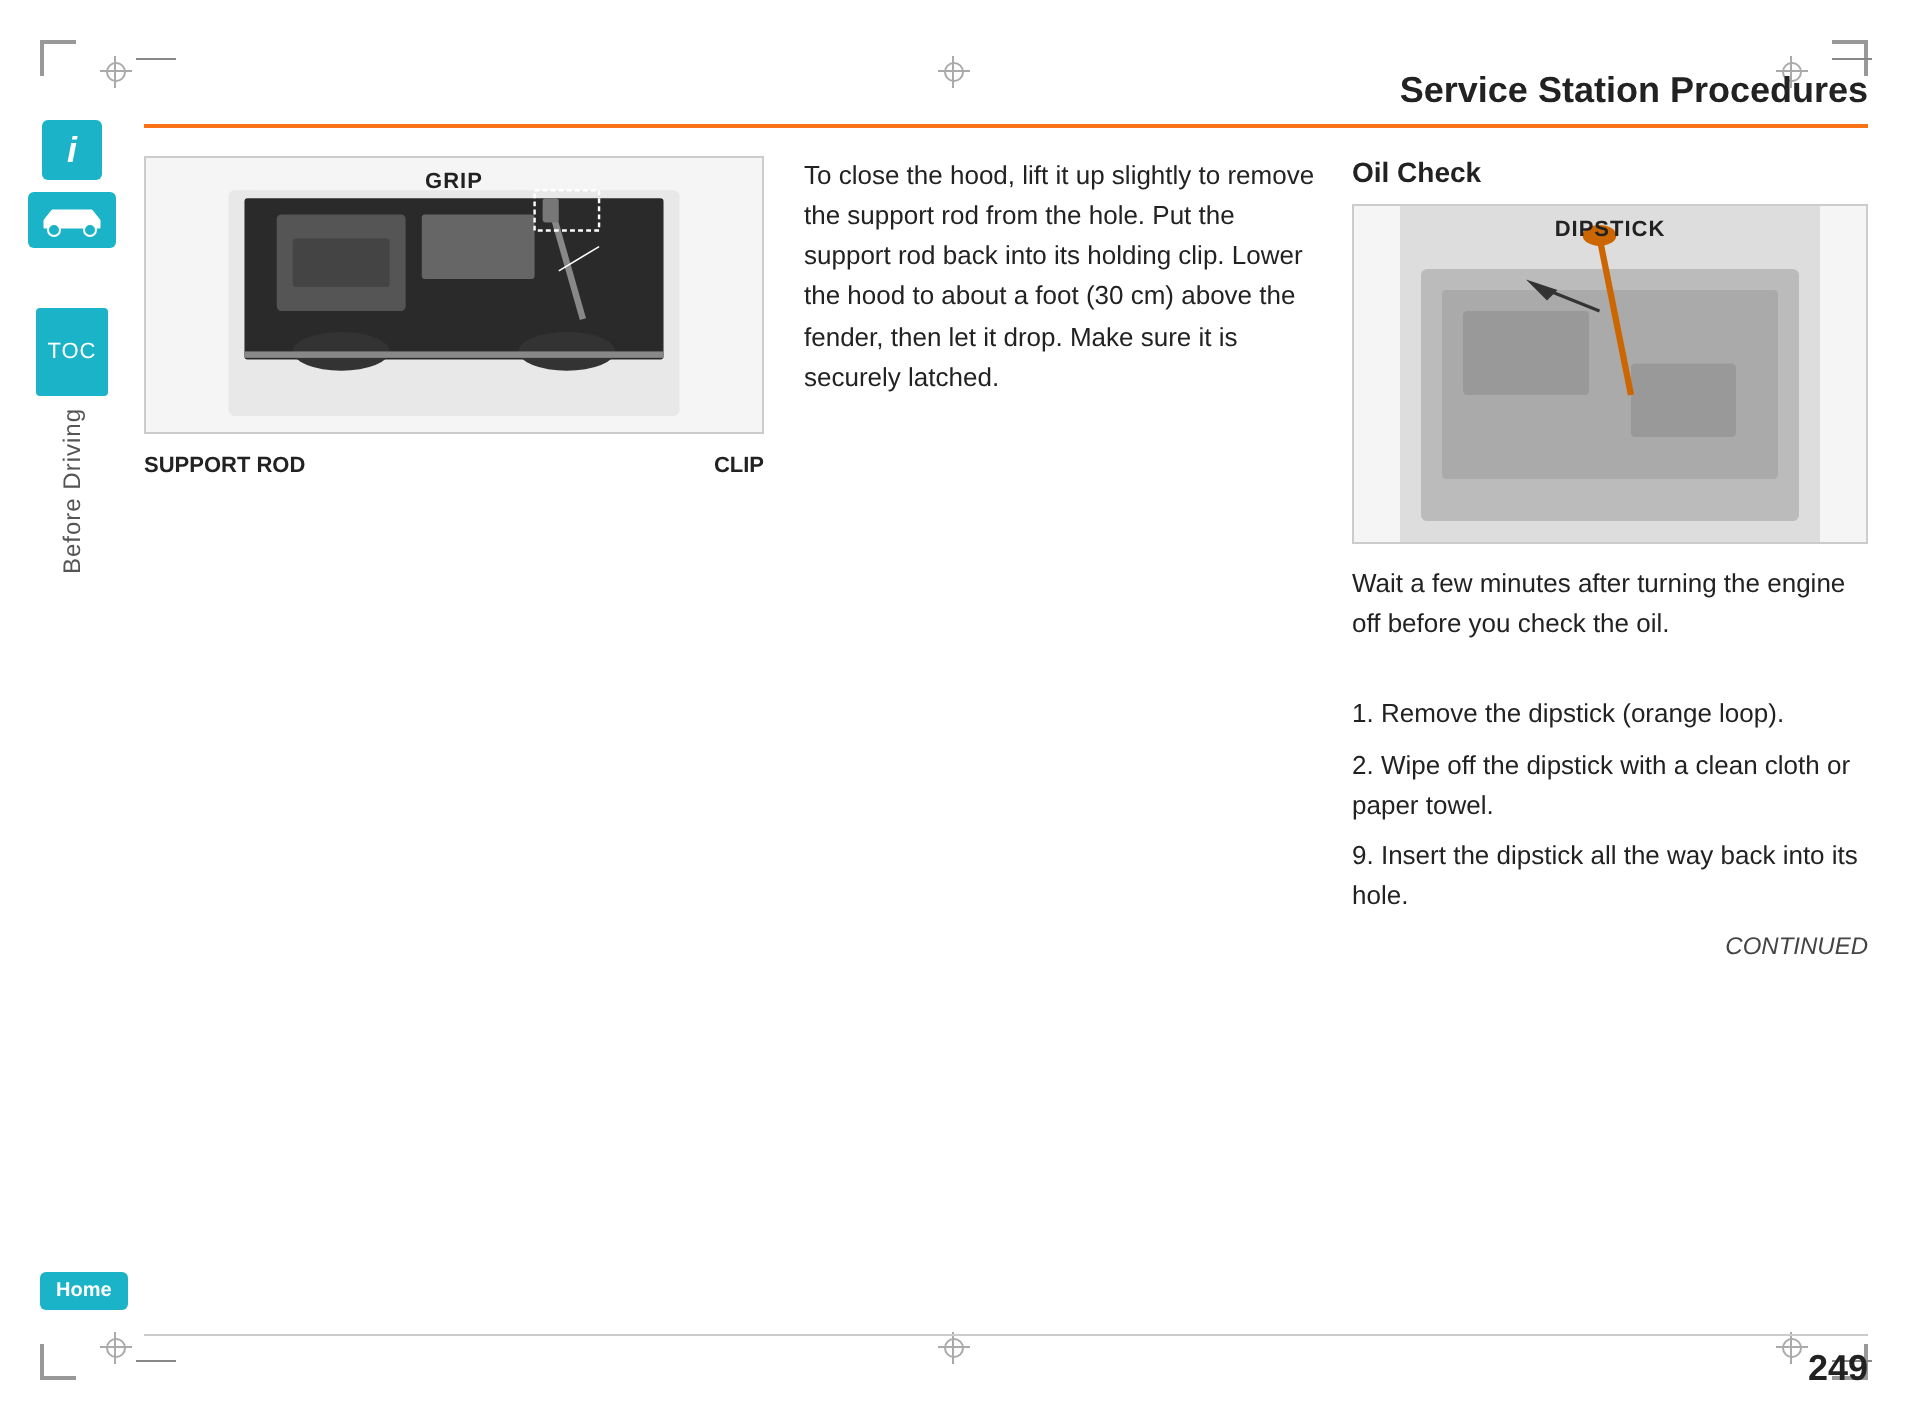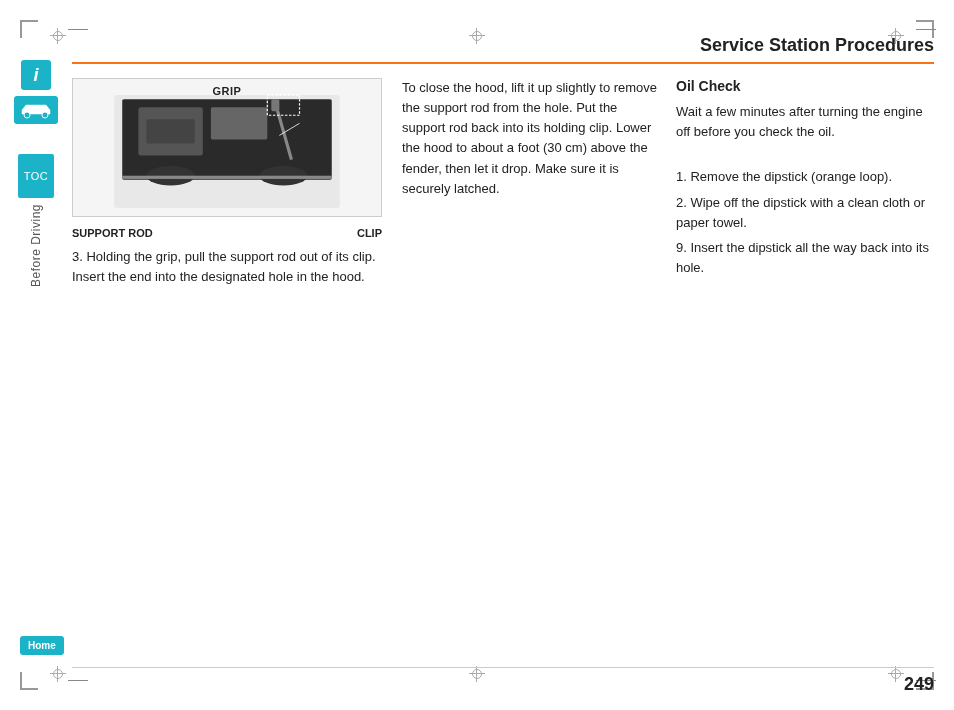--- a/index.html
+++ b/index.html
@@ -355,42 +355,61 @@
 
           <rect x="20" y="120" width="260" height="4" fill="#888"></rect>
 
           <line x1="215" y1="70" x2="240" y2="55" stroke="#fff" stroke-width="1"></line>
         </svg>
       </div>
       <div class="diagram-bottom-labels">
         <span>SUPPORT ROD</span>
         <span>CLIP</span>
       </div>
-      <div class="step-text">
-        <span>3. </span><span>Holding the grip, pull the support rod out of its clip. Insert the end into the designated hole in the hood.</span>
-      </div>
     </div>
 
     <div style="flex:1; display:flex; flex-direction:column; gap:0;">
 
       <div style="display:flex; gap:16px;">
 
         <div style="flex:1;">
           <p class="close-hood-text">To close the hood, lift it up slightly to remove the support rod from the hole. Put the support rod back into its holding clip. Lower the hood to about a foot (30 cm) above the fender, then let it drop. Make sure it is securely latched.</p>
         </div>
 
         <div style="flex:1;">
           <div class="oil-check-title">Oil Check</div>
+          <div class="oil-diagram-box">
+            <div class="oil-diagram-label">DIPSTICK</div>
+            
+            <svg width="100%" height="100%" viewBox="0 0 200 160">
+
+              <rect x="0" y="0" width="200" height="160" fill="#ddd"></rect>
+
+              <rect x="10" y="30" width="180" height="120" fill="#bbb" rx="3"></rect>
+              <rect x="20" y="40" width="160" height="90" fill="#aaa" rx="2"></rect>
+
+              <rect x="30" y="50" width="60" height="40" fill="#999" rx="2"></rect>
+              <rect x="100" y="45" width="70" height="30" fill="#aaa" rx="2"></rect>
+              <rect x="110" y="75" width="50" height="35" fill="#999" rx="2"></rect>
+
+              <line x1="95" y1="15" x2="110" y2="90" stroke="#cc6600" stroke-width="3"></line>
+              <ellipse cx="95" cy="14" rx="8" ry="5" fill="#cc6600"></ellipse>
+
+              <polygon points="75,40 60,35 70,45" fill="#333"></polygon>
+              <line x1="70" y1="40" x2="95" y2="50" stroke="#333" stroke-width="1.5"></line>
+            </svg>
+          </div>
           <div class="oil-steps">
             <p>Wait a few minutes after turning the engine off before you check the oil.</p>
             <br>
             <p>1. Remove the dipstick (orange loop).</p>
             <p>2. Wipe off the dipstick with a clean cloth or paper towel.</p>
             <p>9. Insert the dipstick all the way back into its hole.</p>
           </div>
+          <div class="continued">CONTINUED</div>
         </div>
 
       </div>
     </div>
 
   </div>
 </div>
 
 <div class="footer">
   <div style="width:60px;"></div>

